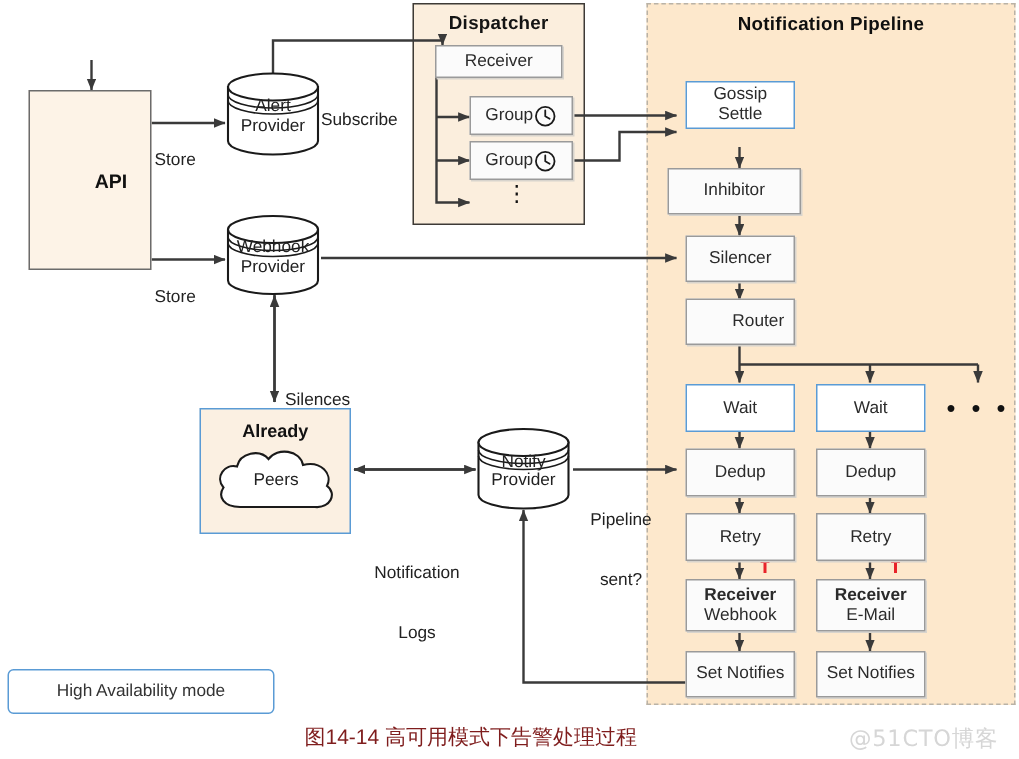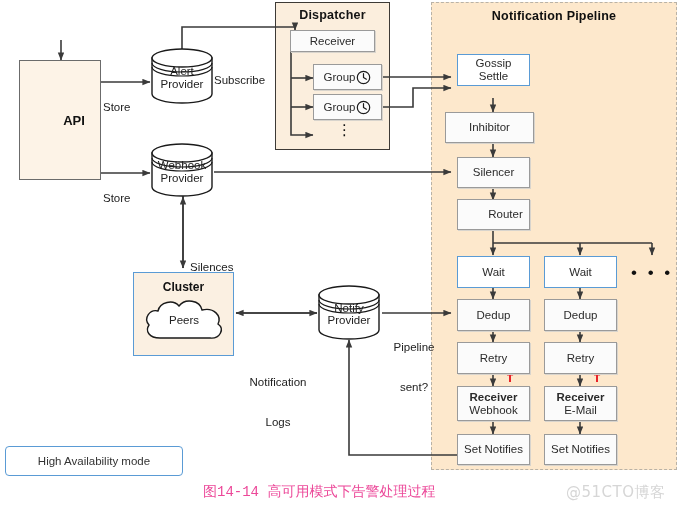--- a/index.html
+++ b/index.html
@@ -88,22 +88,22 @@
   }
 
   
   .elabel{
     position:absolute;font-size:11.5px;color:#222;line-height:1.15;
     white-space:pre;text-align:center;margin-top:32px;
   }
 
   
   .caption{
-    position:absolute;font-size:14px;color:#ec4899;white-space:nowrap;
-    font-family:Liberation Mono, monospace;
+    position:absolute;font-size:14px;color:#7f1d1d;white-space:nowrap;
+    font-family:Liberation Sans, sans-serif;
   }
   .watermark{
     position:absolute;font-size:15px;color:#d6d6d6;white-space:nowrap;
     font-weight:normal;letter-spacing:.5px;
     font-family:"DejaVu Sans","Liberation Sans",sans-serif;
   }
   .bold{font-weight:bold;}
   .dots-h{position:absolute;font-size:17px;letter-spacing:3px;color:#111;line-height:1;}
   .dots-v{position:absolute;font-size:15px;color:#111;line-height:.55;text-align:center;}
 </style>
@@ -114,21 +114,21 @@
 
   <div class="pipeline" style="left:431px;top:2px;width:246px;height:468px;">
     <div class="pipeline-title">Notification Pipeline</div>
   </div>
 
   <div class="dispatcher" style="left:275px;top:2px;width:115px;height:148px;">
     <div class="dispatcher-title">Dispatcher</div>
   </div>
 
   <div class="cluster" style="left:133px;top:272px;width:101px;height:84px;">
-    <div class="cluster-title">Cluster</div>
+    <div class="cluster-title">Already</div>
   </div>
 
   <svg class="svg-layer" viewBox="0 0 679 506">
     <defs>
       <marker id="ah" markerWidth="9" markerHeight="9" refX="7.6" refY="3.2" orient="auto" markerUnits="userSpaceOnUse">
         <path d="M0,0 L8,3.2 L0,6.4 z" fill="#3a3a3a"></path>
       </marker>
       <marker id="ahr" markerWidth="9" markerHeight="9" refX="7.6" refY="3.2" orient="auto" markerUnits="userSpaceOnUse">
         <path d="M0,0 L8,3.2 L0,6.4 z" fill="#e8232a"></path>
       </marker>

